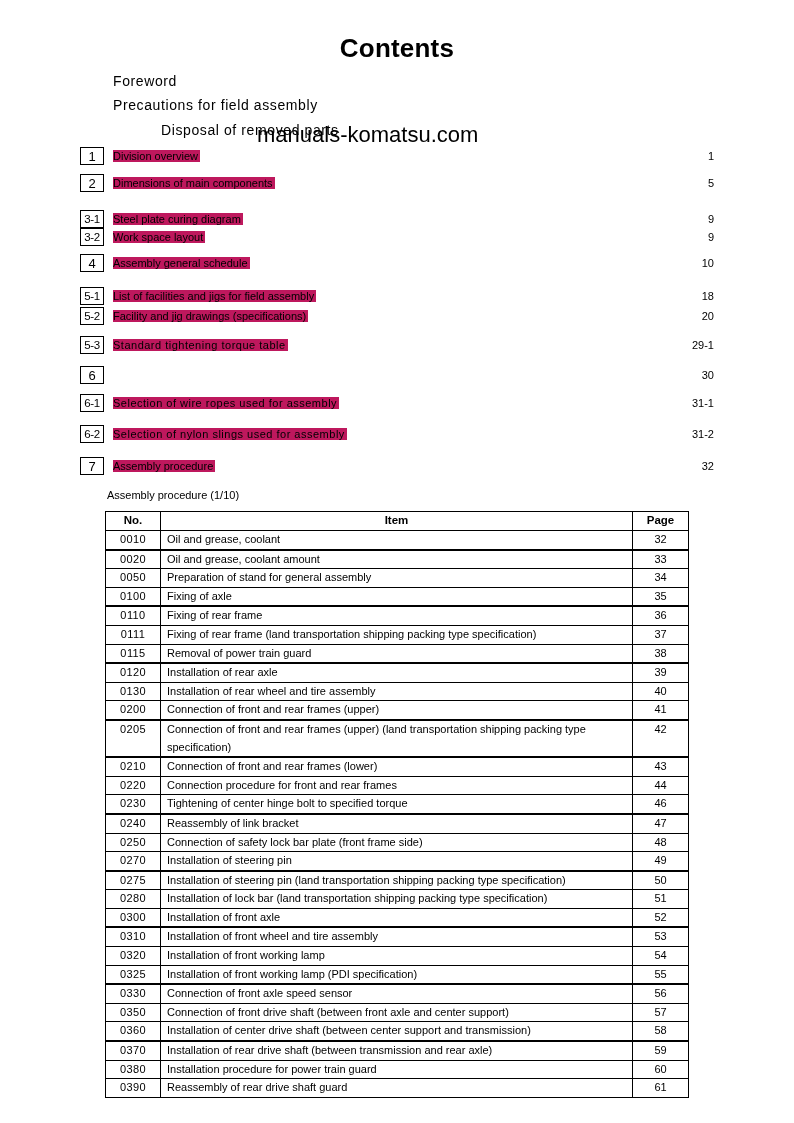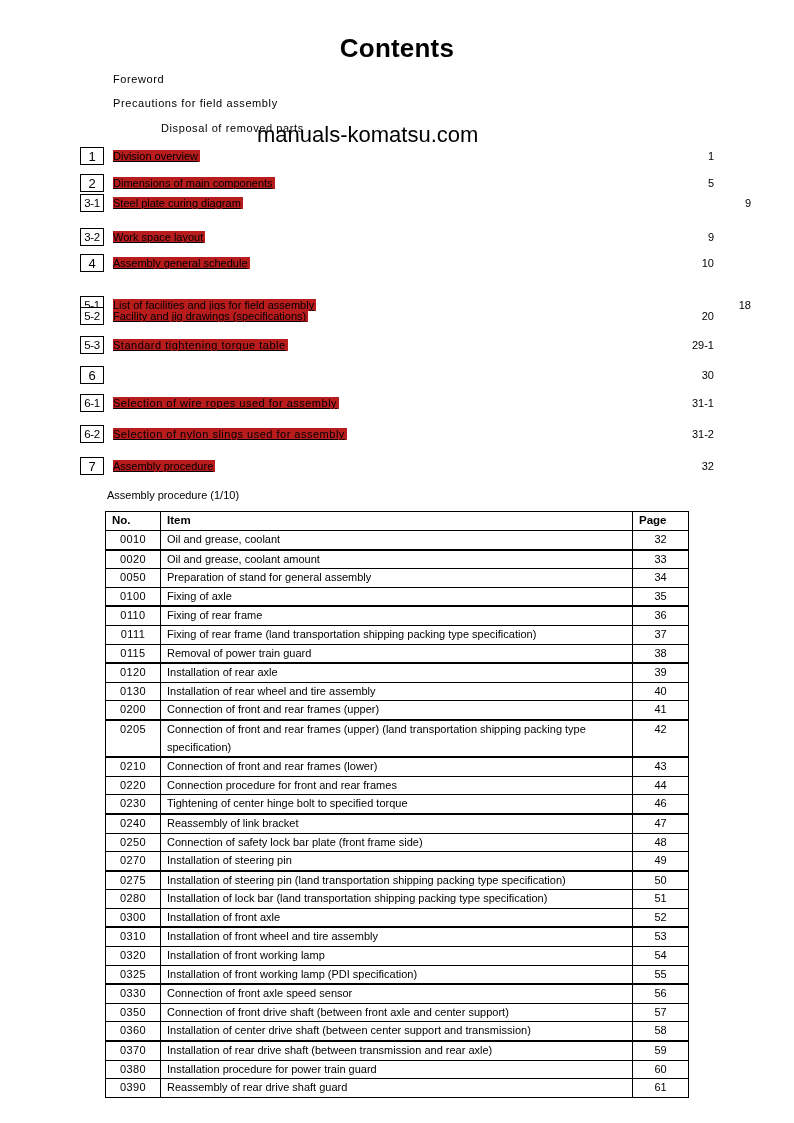--- a/index.html
+++ b/index.html
@@ -1,37 +1,37 @@
 <!DOCTYPE html>
 <html><head>
 <meta charset="utf-8">
 <style>
   html, body { margin: 0; padding: 0; background: #ffffff; }
   body { width: 794px; height: 1123px; position: relative; overflow: hidden;
          font-family: "Liberation Sans", "DejaVu Sans", sans-serif; color: #000; }
   .title { position: absolute; top: 33px; left: 0; width: 794px; text-align: center;
            font-size: 26px; font-weight: bold; letter-spacing: 0.2px; }
-  .pre { position: absolute; left: 113px; font-size: 11px; letter-spacing: 0.6px; text-align: right; }
+  .pre { position: absolute; left: 113px; font-size: 14px; letter-spacing: 0.6px; text-align: right; }
   .watermark { position: absolute; left: 257px; top: 122px; font-size: 22px; color: #000000; }
   .toc-row { position: absolute; left: 80px; width: 640px; height: 20px; }
   .toc-box { position: absolute; left: 0; top: 0; width: 24px; height: 18px; border: 1px solid #000;
              box-sizing: border-box; font-size: 13px; text-align: center; line-height: 17px; background: #fff; }
   .toc-box.small { font-size: 11.5px; letter-spacing: -0.3px; }
   .toc-label { position: absolute; left: 33px; top: 2px; width: 571px; font-size: 11px; white-space: nowrap;
                overflow: hidden; line-height: 14px; }
   .toc-label.spaced { letter-spacing: 0.5px; }
-  .toc-label span.text { background: #b91c1c; padding-right: 2px; text-decoration: underline; }
+  .toc-label span.text { background: #be185d; padding-right: 2px; }
   .toc-label::after { content: ""; position: absolute; left: 0; right: 0; bottom: 3px;
                       border-bottom: 1px dotted #000; z-index: -1; }
   .toc-page { position: absolute; right: 6px; top: 2px; font-size: 11px; line-height: 14px; text-align: right; }
   .section-caption { position: absolute; left: 107px; top: 489px; font-size: 11px; }
   table.proc { position: absolute; left: 105px; top: 511px; width: 584px; border-collapse: collapse;
                font-size: 11px; }
   table.proc th, table.proc td { border: 1px solid #000; padding: 0 6px; line-height: 17.6px; vertical-align: top; }
-  table.proc th { font-weight: bold; text-align: left; font-size: 11.5px; height: 18px; }
+  table.proc th { font-weight: bold; text-align: center; font-size: 11.5px; height: 18px; }
   table.proc td.no { text-align: center; width: 42px; letter-spacing: 0.4px; }
   table.proc td.pg { text-align: center; width: 43px; }
   table.proc td.item { text-align: left; }
   table.proc tr.thick td { border-bottom: 2.5px solid #000; }
   table.proc { border: 1.5px solid #000; }
 </style>
 </head>
 <body>
 
 <div class="title">Contents</div>
@@ -45,36 +45,36 @@
 <div class="toc-row" style="top:147px;">
   <div class="toc-box">1</div>
   <div class="toc-label"><span class="text">Division overview</span></div>
   <div class="toc-page">1</div>
 </div>
 <div class="toc-row" style="top:174px;">
   <div class="toc-box">2</div>
   <div class="toc-label"><span class="text">Dimensions of main components</span></div>
   <div class="toc-page">5</div>
 </div>
-<div class="toc-row" style="top:194px;padding-left:37px;">
+<div class="toc-row" style="top:210px;">
   <div class="toc-box small">3-1</div>
   <div class="toc-label"><span class="text">Steel plate curing diagram</span></div>
   <div class="toc-page">9</div>
 </div>
 <div class="toc-row" style="top:228px;">
   <div class="toc-box small">3-2</div>
   <div class="toc-label"><span class="text">Work space layout</span></div>
   <div class="toc-page">9</div>
 </div>
 <div class="toc-row" style="top:254px;">
   <div class="toc-box">4</div>
   <div class="toc-label"><span class="text">Assembly general schedule</span></div>
   <div class="toc-page">10</div>
 </div>
-<div class="toc-row" style="top:296px;padding-left:37px;">
+<div class="toc-row" style="top:287px;">
   <div class="toc-box small">5-1</div>
   <div class="toc-label"><span class="text">List of facilities and jigs for field assembly</span></div>
   <div class="toc-page">18</div>
 </div>
 <div class="toc-row" style="top:307px;">
   <div class="toc-box small">5-2</div>
   <div class="toc-label"><span class="text">Facility and jig drawings (specifications)</span></div>
   <div class="toc-page">20</div>
 </div>
 <div class="toc-row" style="top:336px;">

